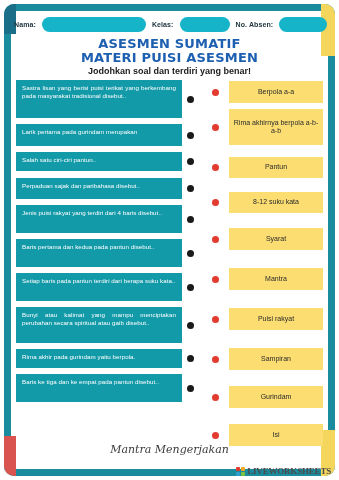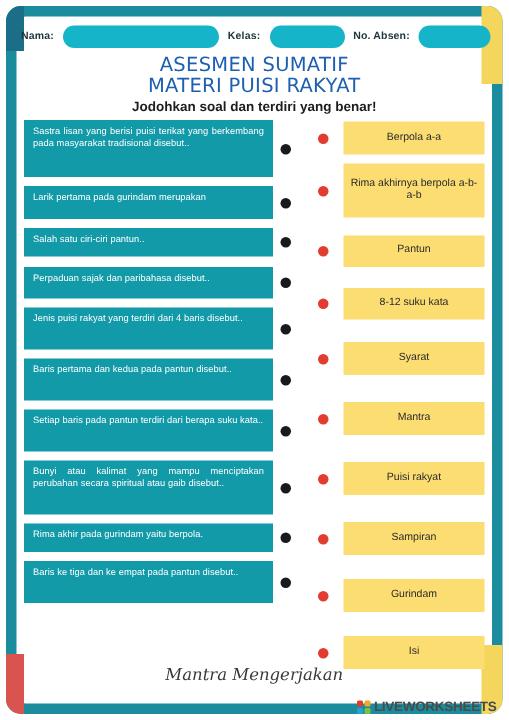--- a/index.html
+++ b/index.html
@@ -92,21 +92,21 @@
   .title-block {
     position: absolute;
     left: 0;
     right: 0;
     top: 37px;
     text-align: center;
     z-index: 5;
   }
   .title-line {
     font-family: "DejaVu Sans", sans-serif;
-    font-weight: 400;
+    font-weight: 700;
     font-size: 13px;
     line-height: 14px;
     color: #1d5fb0;
     letter-spacing: 0.2px;
   }
   .instruction {
     position: absolute;
     left: 0; right: 0;
     top: 66px;
     text-align: center;
@@ -199,20 +199,21 @@
     z-index: 5;
   }
   .watermark {
     position: absolute;
     right: 8px;
     bottom: 4px;
     display: flex;
     align-items: center;
     gap: 2px;
     z-index: 6;
+    font-family: Liberation Serif, serif;
   }
   .wm-logo {
     width: 9px; height: 9px;
     display: grid;
     grid-template-columns: 1fr 1fr;
     grid-template-rows: 1fr 1fr;
     gap: 1px;
   }
   .wm-logo i { display:block; border-radius:1px; }
   .wm-logo i:nth-child(1){ background:#e23b30; }
@@ -242,21 +243,21 @@
     <span class="id-label">Nama:</span>
     <input class="id-field nama" type="text" placeholder="" style="">
     <span class="id-label">Kelas:</span>
     <input class="id-field kelas" type="text" placeholder="" style="">
     <span class="id-label">No. Absen:</span>
     <input class="id-field absen" type="text" placeholder="" style="">
   </div>
 
   <div class="title-block">
     <div class="title-line">ASESMEN SUMATIF</div>
-    <div class="title-line">MATERI PUISI RAKYAT</div>
+    <div class="title-line">MATERI PUISI ASESMEN</div>
   </div>
 
   <div class="instruction">Jodohkan soal dan terdiri yang benar!</div>
 
   <div class="match-area">
     <div class="col-questions">
         <div class="q-item" style="top: 0px; min-height: 38px;">Sastra lisan yang berisi puisi terikat yang berkembang pada masyarakat tradisional disebut..</div>
         <div class="q-item" style="top: 44px; min-height: 22px;">Larik pertama pada gurindam merupakan</div>
         <div class="q-item" style="top: 72px; min-height: 19px;">Salah satu ciri-ciri pantun..</div>
         <div class="q-item" style="top: 98px; min-height: 21px;">Perpaduan sajak dan paribahasa disebut..</div>

